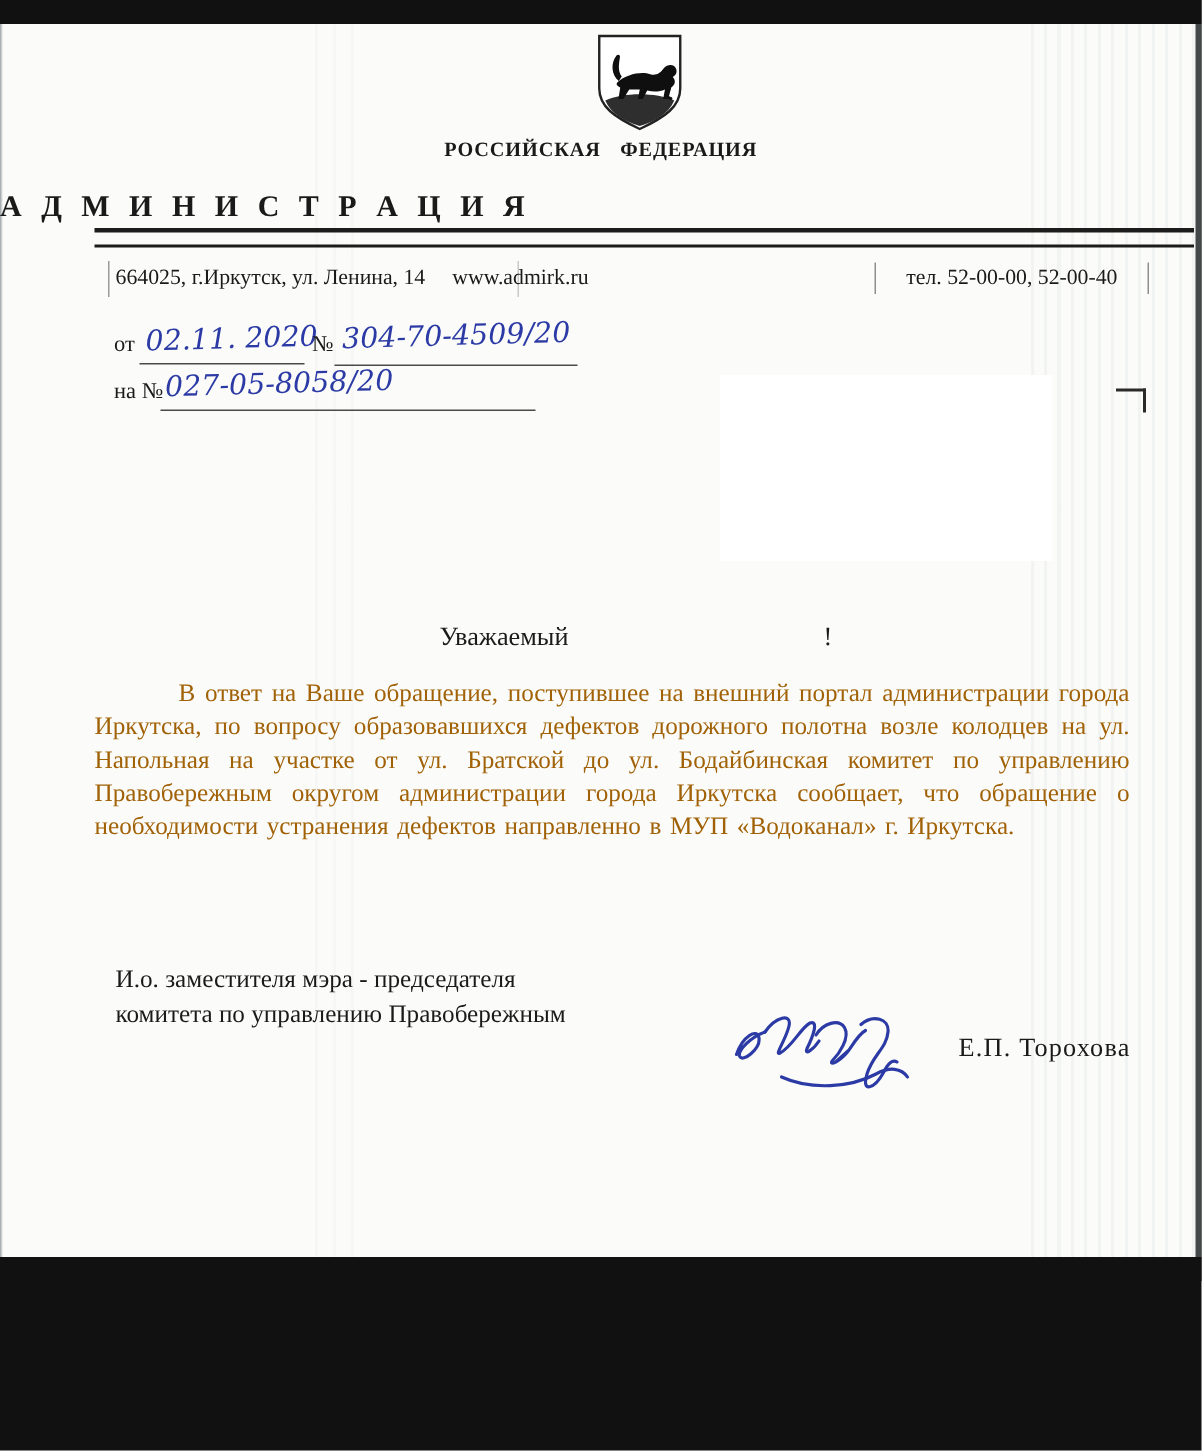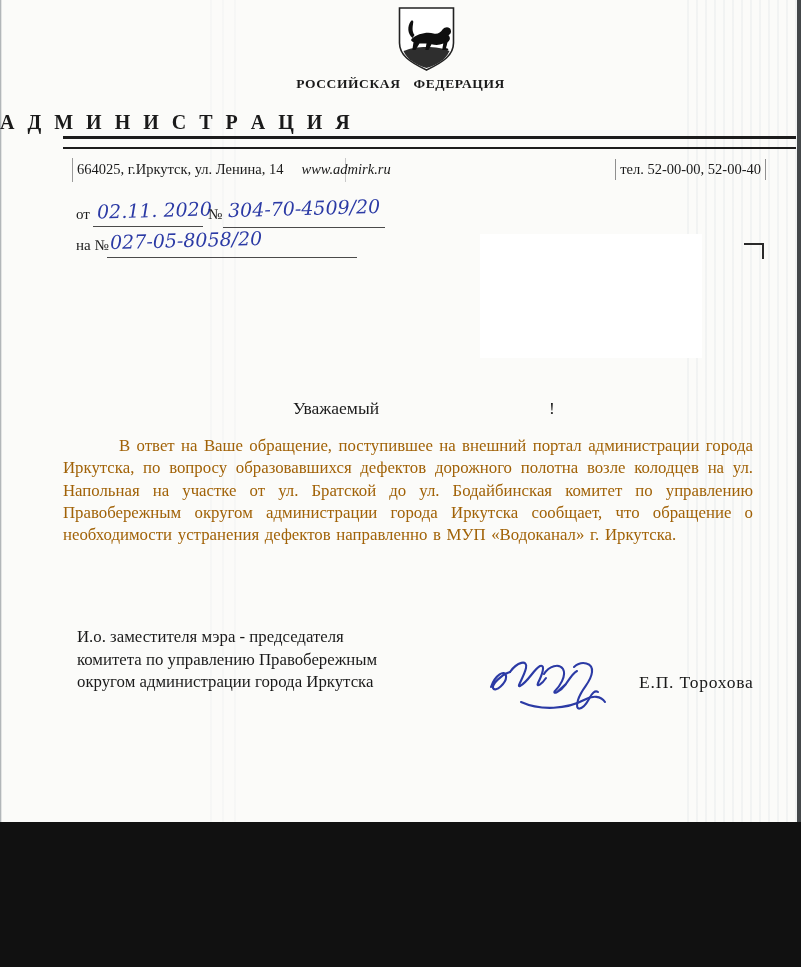--- a/index.html
+++ b/index.html
@@ -1,19 +1,19 @@
 <!DOCTYPE html>
 <html><head>
 <meta charset="utf-8">
 <style>
   html,body{margin:0;padding:0;background:#111;}
   .scan{
     position:relative;
     width:801px;height:822px;
-    margin:0 auto;
+    margin:16px auto;
     background:#fbfbf9;
     overflow:hidden;
     font-family:"Liberation Serif","DejaVu Serif",serif;
     color:#1a1a1a;
   }
   
   .edge-left{position:absolute;left:0;top:0;width:2px;height:927px;background:linear-gradient(to right,#9aa0a4,rgba(255,255,255,0));}
   .edge-right{position:absolute;right:0;top:0;width:4px;height:927px;background:#23282c;opacity:.85;}
   .streaks{position:absolute;top:0;right:4px;width:110px;height:927px;
     background:repeating-linear-gradient(to right,rgba(190,200,208,.28) 0 2px,rgba(255,255,255,0) 2px 9px);
@@ -31,22 +31,22 @@
     font-weight:bold;font-size:13px;letter-spacing:.5px;}
   .org{position:absolute;left:0;top:111px;width:801px;text-align:left;
     font-weight:bold;font-size:20px;letter-spacing:4px;}
   .double-rule{position:absolute;left:63px;top:136px;width:733px;height:8px;
     border-top:3px solid #1c1c1c;border-bottom:2px solid #1c1c1c;}
 
   .addr-row{position:absolute;left:63px;top:158px;width:733px;height:24px;font-size:14.5px;}
   .addr-left{position:absolute;left:14px;top:3px;white-space:nowrap;}
   .addr-tick{position:absolute;left:9px;top:0;width:1px;height:24px;background:#9b9b9b;}
   .addr-mid-tick{position:absolute;left:282px;top:0;width:1px;height:24px;background:#c9c9c9;}
-  .website{margin-left:18px;font-style:italic;}
-  .phone-cell{position:absolute;right:30px;top:1px;padding:2px 4px;white-space:nowrap;
+  .website{margin-left:18px;}
+  .phone-cell{position:absolute;right:30px;top:1px;padding:2px 20px;white-space:nowrap;
     border-left:1px solid #8f8f8f;border-right:1px solid #8f8f8f;}
 
   
   .ref{position:absolute;font-size:15px;}
   .hand{font-family:"DejaVu Serif","Liberation Serif",serif;font-style:italic;
     color:#2b3aa5;font-size:19px;white-space:nowrap;transform:rotate(-1.6deg);display:inline-block;}
   .uline{position:absolute;border-bottom:1.5px solid #4a4a4a;height:1px;}
 
   .corner-mark{position:absolute;left:744px;top:243px;width:18px;height:14px;
     border-top:2px solid #2a2a2a;border-right:2px solid #2a2a2a;}
@@ -112,21 +112,20 @@
   <div class="corner-mark"></div>
 
   <span class="salutation-word">Уважаемый</span>
   <span class="salutation-excl">!</span>
 
   <div class="body-par">В ответ на Ваше обращение, поступившее на внешний портал администрации города Иркутска, по вопросу образовавшихся дефектов дорожного полотна возле колодцев на ул. Напольная на участке от ул. Братской до ул. Бодайбинская комитет по управлению Правобережным округом администрации города Иркутска сообщает, что обращение о необходимости устранения дефектов направленно в МУП «Водоканал» г. Иркутска.</div>
 
   <div class="sig-block">
     <div>И.о. заместителя мэра - председателя</div>
     <div>комитета по управлению Правобережным</div>
-    <div>округом администрации города Иркутска</div>
   </div>
 
   <svg class="signature-svg" viewBox="0 0 145 75" xmlns="http://www.w3.org/2000/svg" fill="none" stroke="#2b3aa5" stroke-width="2.1" stroke-linecap="round">
     <path d="M8,42 C12,30 22,24 23,31 C24,38 12,48 10,43 C9,39 18,30 27,27"></path>
     <path d="M27,27 C34,17 45,14 43,23 C41,32 33,43 37,41 C45,37 51,24 57,21 C63,19 59,30 55,38 C53,43 59,39 63,33"></path>
     <path d="M61,29 C66,21 76,18 80,24 C84,31 76,42 72,46 C69,50 77,47 83,39 C87,33 90,28 94,26"></path>
     <path d="M91,22 C99,15 110,18 109,27 C108,38 99,42 95,55 C91,68 100,65 106,54 C109,48 112,45 115,47"></path>
     <path d="M38,57 C58,66 84,64 101,55 C110,50 118,51 122,57"></path>
   </svg>
 

